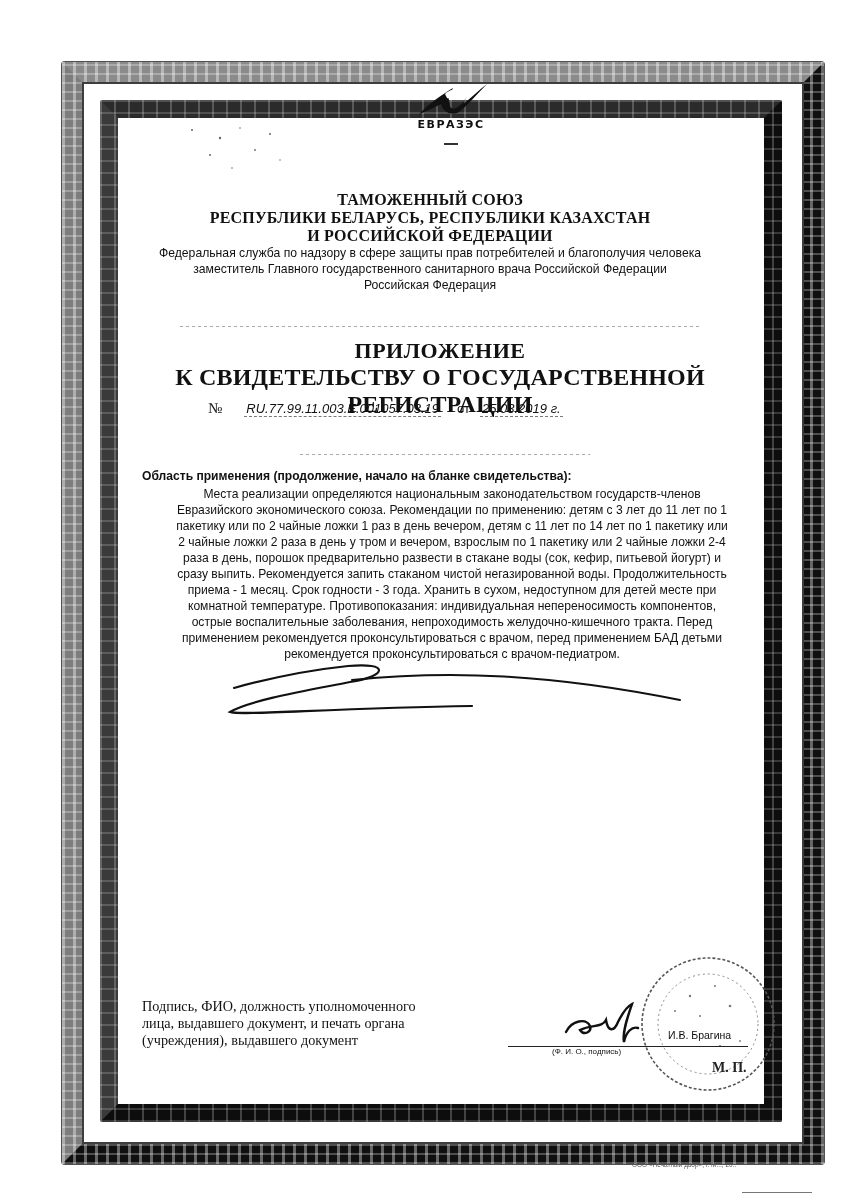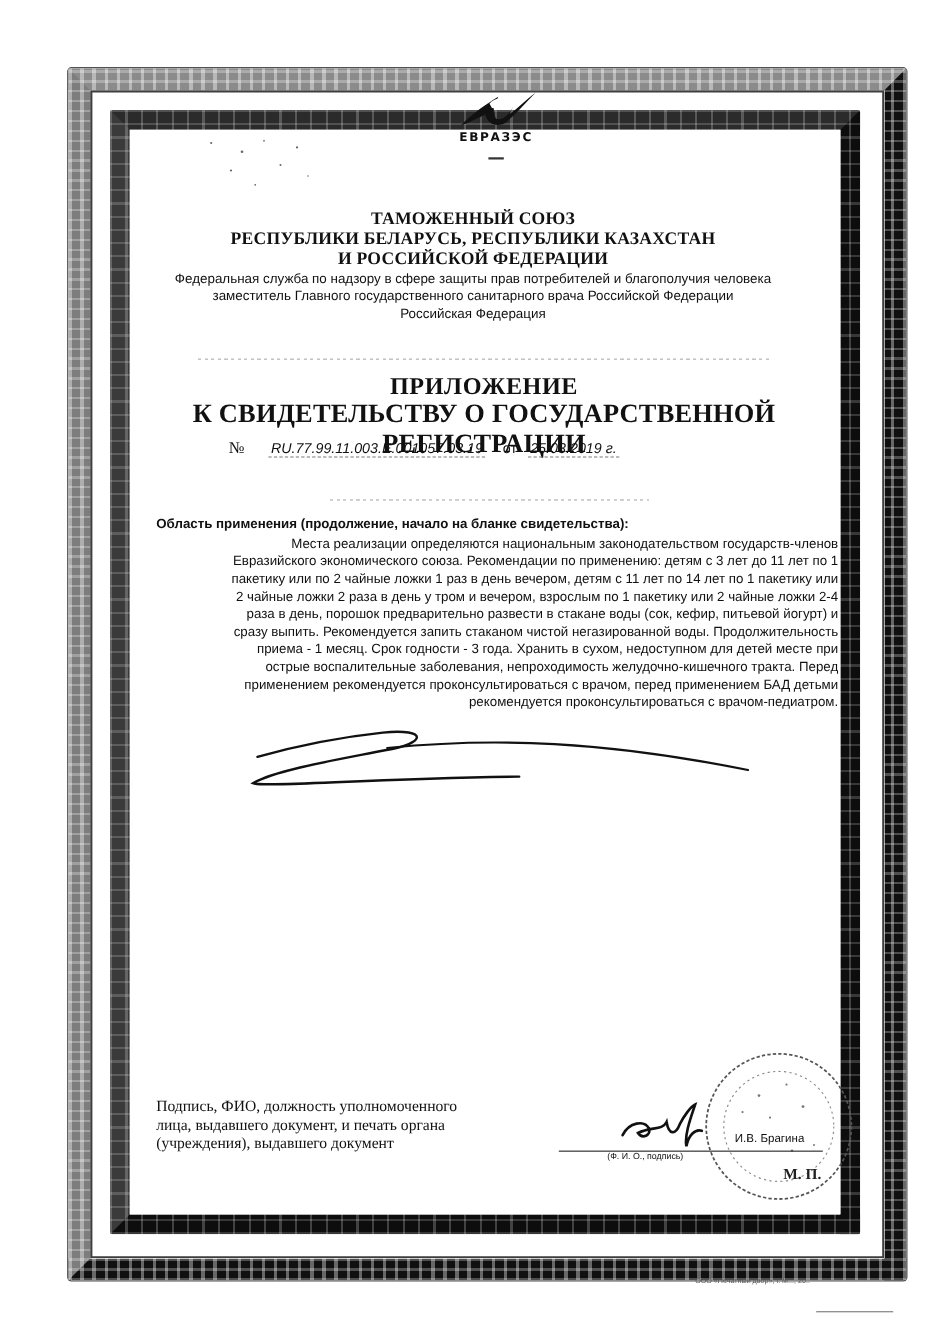--- a/index.html
+++ b/index.html
@@ -61,21 +61,21 @@
     .regline { position: absolute; top: 400px; left: 208px; font-size: 13px; white-space: nowrap; }
     .regline .no { font-family: "Liberation Serif", serif; font-size: 15px; margin-right: 22px; }
     .regline .num, .regline .dt { border-bottom: 1px dashed #777; padding: 0 2px; font-style: italic; }
     .regline .ot { margin: 0 10px 0 16px; }
 
     .faint-line { position: absolute; height: 1px; background: repeating-linear-gradient(90deg,#aaa 0 3px, transparent 3px 6px); }
 
     
     .section { position: absolute; left: 142px; top: 468px; width: 620px; font-size: 12.1px; line-height: 16px; }
     .section-head { font-weight: bold; margin-bottom: 2px; }
-    .section-body { text-align: right; }
+    .section-body { text-align: center; }
 
     .sig-scribble { position: absolute; left: 210px; top: 650px; }
 
     
     .sig-label { position: absolute; left: 142px; top: 998px; width: 348px;
                  font-family: "Liberation Serif", serif; font-size: 14.2px; line-height: 17px;
                  text-align: justify; }
     .sig-label span { display: block; }
     .sig-line { position: absolute; left: 508px; top: 1046px; width: 240px; height: 1px; background: #222; }
     .sig-caption { position: absolute; left: 552px; top: 1047px; font-size: 8px; }
@@ -137,20 +137,21 @@
 <div class="section">
   <div class="section-head">Область применения (продолжение, начало на бланке свидетельства):</div>
   <div class="section-body">
     <div>Места реализации определяются национальным законодательством государств-членов</div>
     <div>Евразийского экономического союза. Рекомендации по применению: детям с 3 лет до 11 лет по 1</div>
     <div>пакетику или по 2 чайные ложки 1 раз в день вечером, детям с 11 лет по 14 лет по 1 пакетику или</div>
     <div>2 чайные ложки 2 раза в день у тром и вечером, взрослым по 1 пакетику или 2 чайные ложки 2-4</div>
     <div>раза в день, порошок предварительно развести в стакане воды (сок, кефир, питьевой йогурт) и</div>
     <div>сразу выпить. Рекомендуется запить стаканом чистой негазированной воды. Продолжительность</div>
     <div>приема - 1 месяц. Срок годности - 3 года. Хранить в сухом, недоступном для детей месте при</div>
+    <div>комнатной температуре. Противопоказания: индивидуальная непереносимость компонентов,</div>
     <div>острые воспалительные заболевания, непроходимость желудочно-кишечного тракта. Перед</div>
     <div>применением рекомендуется проконсультироваться с врачом, перед применением БАД детьми</div>
     <div>рекомендуется проконсультироваться с врачом-педиатром.</div>
   </div>
 </div>
 
 <svg class="sig-scribble" width="480" height="70" viewBox="0 0 480 70">
   <path d="M24 38 C 60 28, 100 20, 138 16 C 180 12, 178 26, 140 32 C 100 40, 40 50, 20 62 C 30 66, 120 58, 262 56" fill="none" stroke="#111" stroke-width="2.2" stroke-linecap="round"></path>
   <path d="M142 30 C 240 20, 340 24, 470 50" fill="none" stroke="#111" stroke-width="2" stroke-linecap="round"></path>
 </svg>

